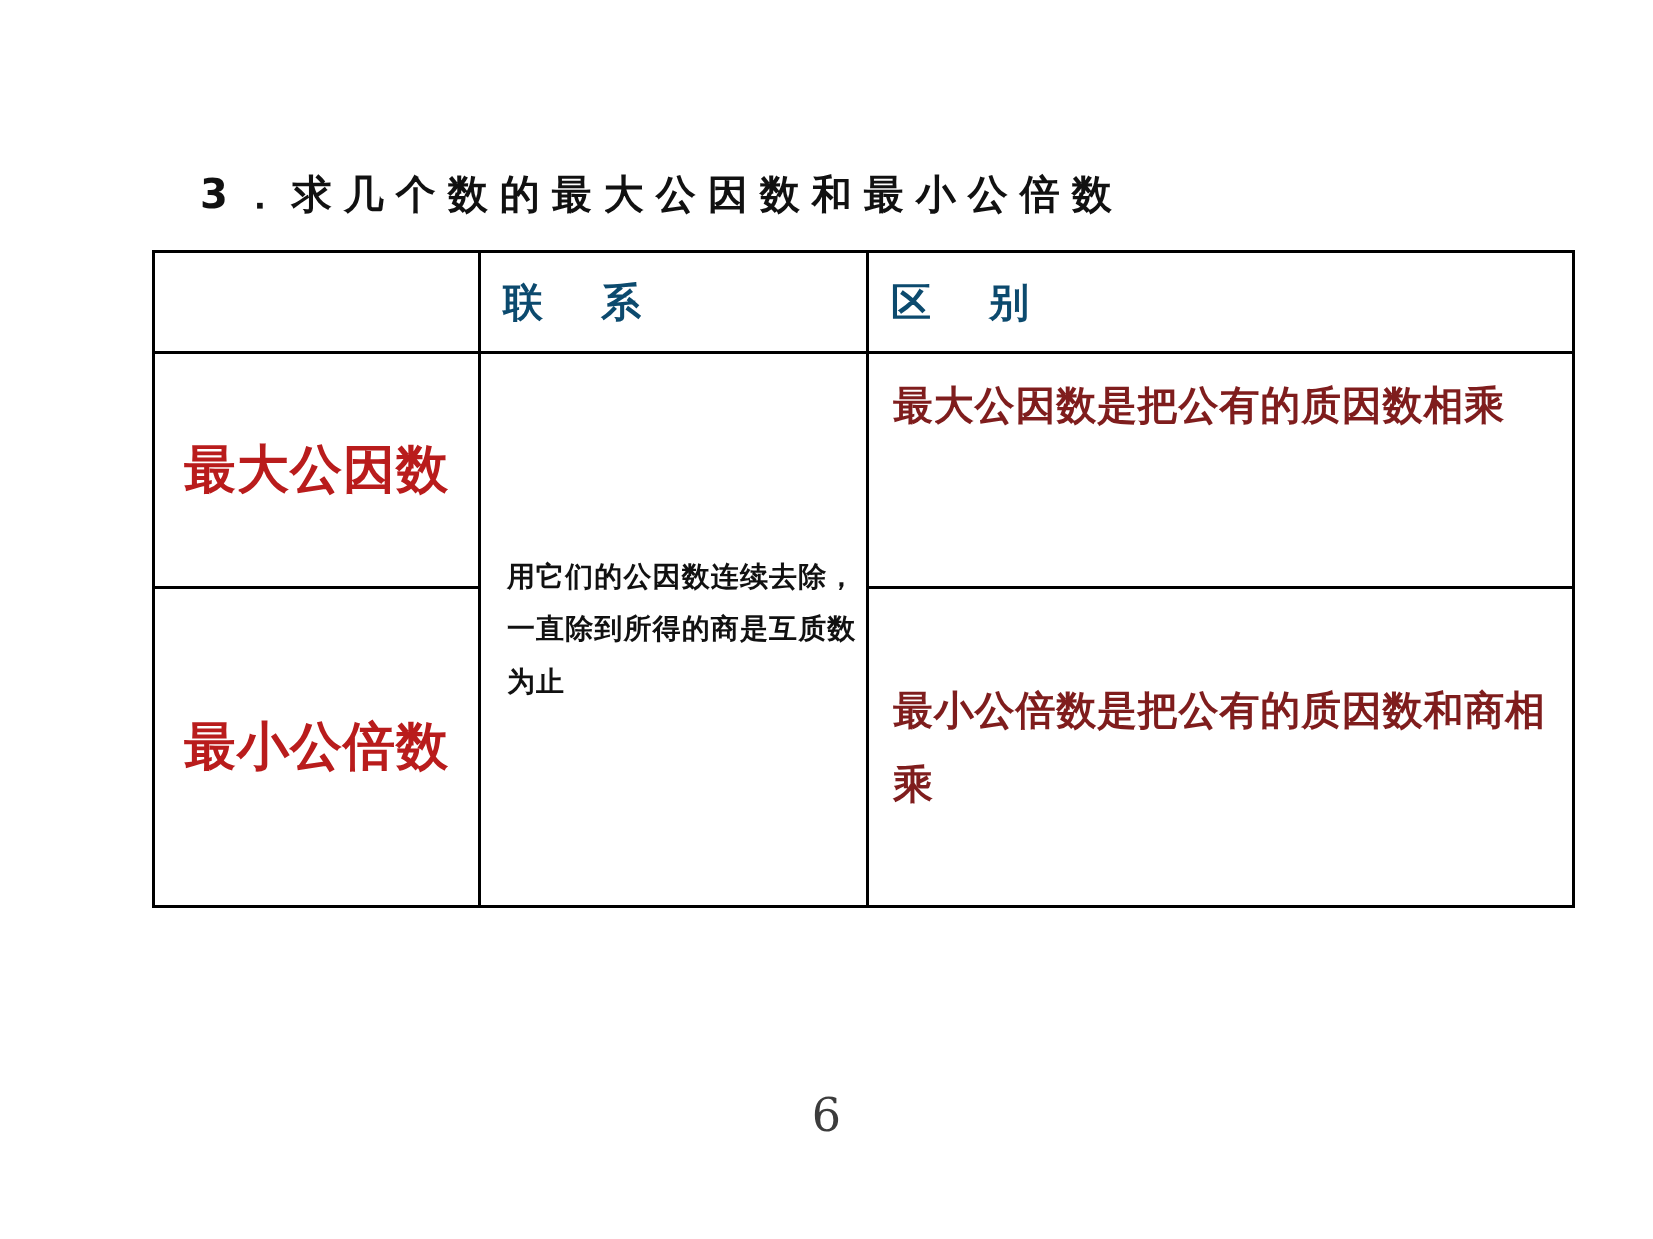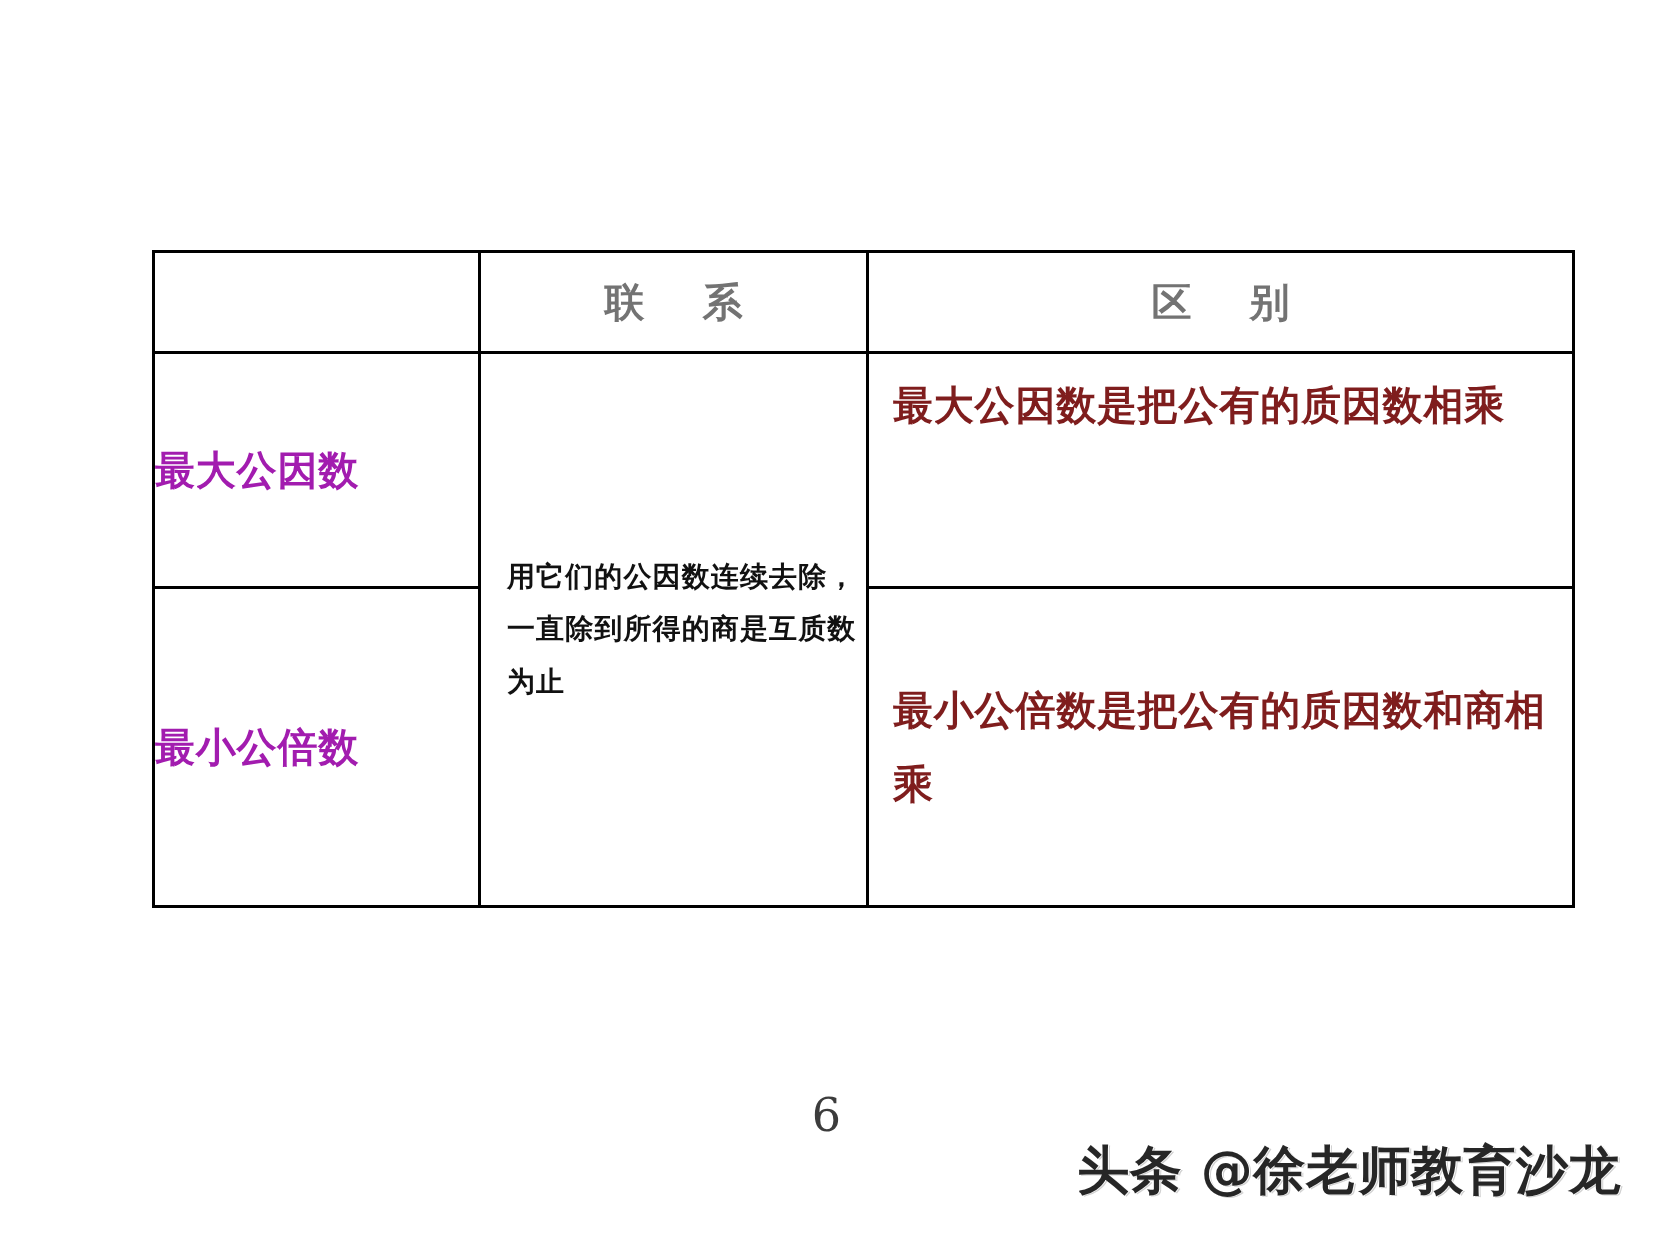--- a/index.html
+++ b/index.html
@@ -57,34 +57,34 @@
   }
   .col-a { width: 326px; }
   .col-b { width: 388px; }
   .col-c { width: 706px; }
 
   .head-row td { height: 98px; }
 
   .head-label {
     font-size: 40px;
     font-weight: 700;
-    text-align: center;
     letter-spacing: 0.55em;
     text-indent: 0.55em;
-    color: #737373;
+    color: #0c4a6e;
   }
 
   .row-1 td { height: 210px; }
   .row-2 td { height: 300px; }
 
   .rowname {
-    font-size: 40px;
+    font-size: 52px;
     font-weight: 700;
+    text-align: center;
     letter-spacing: 0.02em;
-    color: #a21caf;
+    color: #b91c1c;
   }
 
   .cell-mid {
     font-size: 28px;
     font-weight: 700;
     line-height: 1.88;
     letter-spacing: 0.04em;
     padding: 16px 8px 16px 26px !important;
     color: #111111;
     vertical-align: top;
@@ -127,20 +127,21 @@
        2px 1px 0 #cfcfcf,
       -1px -1px 0 #ffffff;
     opacity: 0.95;
   }
 </style>
 </head>
 <body>
 
 <div class="slide">
 
+  <div class="heading">3．求几个数的最大公因数和最小公倍数</div>
 
   <div class="table-wrap">
     <table class="grid">
       <colgroup>
         <col class="col-a">
         <col class="col-b">
         <col class="col-c">
       </colgroup>
       <tbody>
         <tr class="head-row">
@@ -168,15 +169,14 @@
             <div class="rowname">最小公倍数</div>
           </td>
           <td class="cell-right">最小公倍数是把公有的质因数和商相乘</td>
         </tr>
       </tbody>
     </table>
   </div>
 
   <div class="page-number">6</div>
 
-  <div class="watermark">头条 @徐老师教育沙龙</div>
 
 </div>
 
 </body></html>

